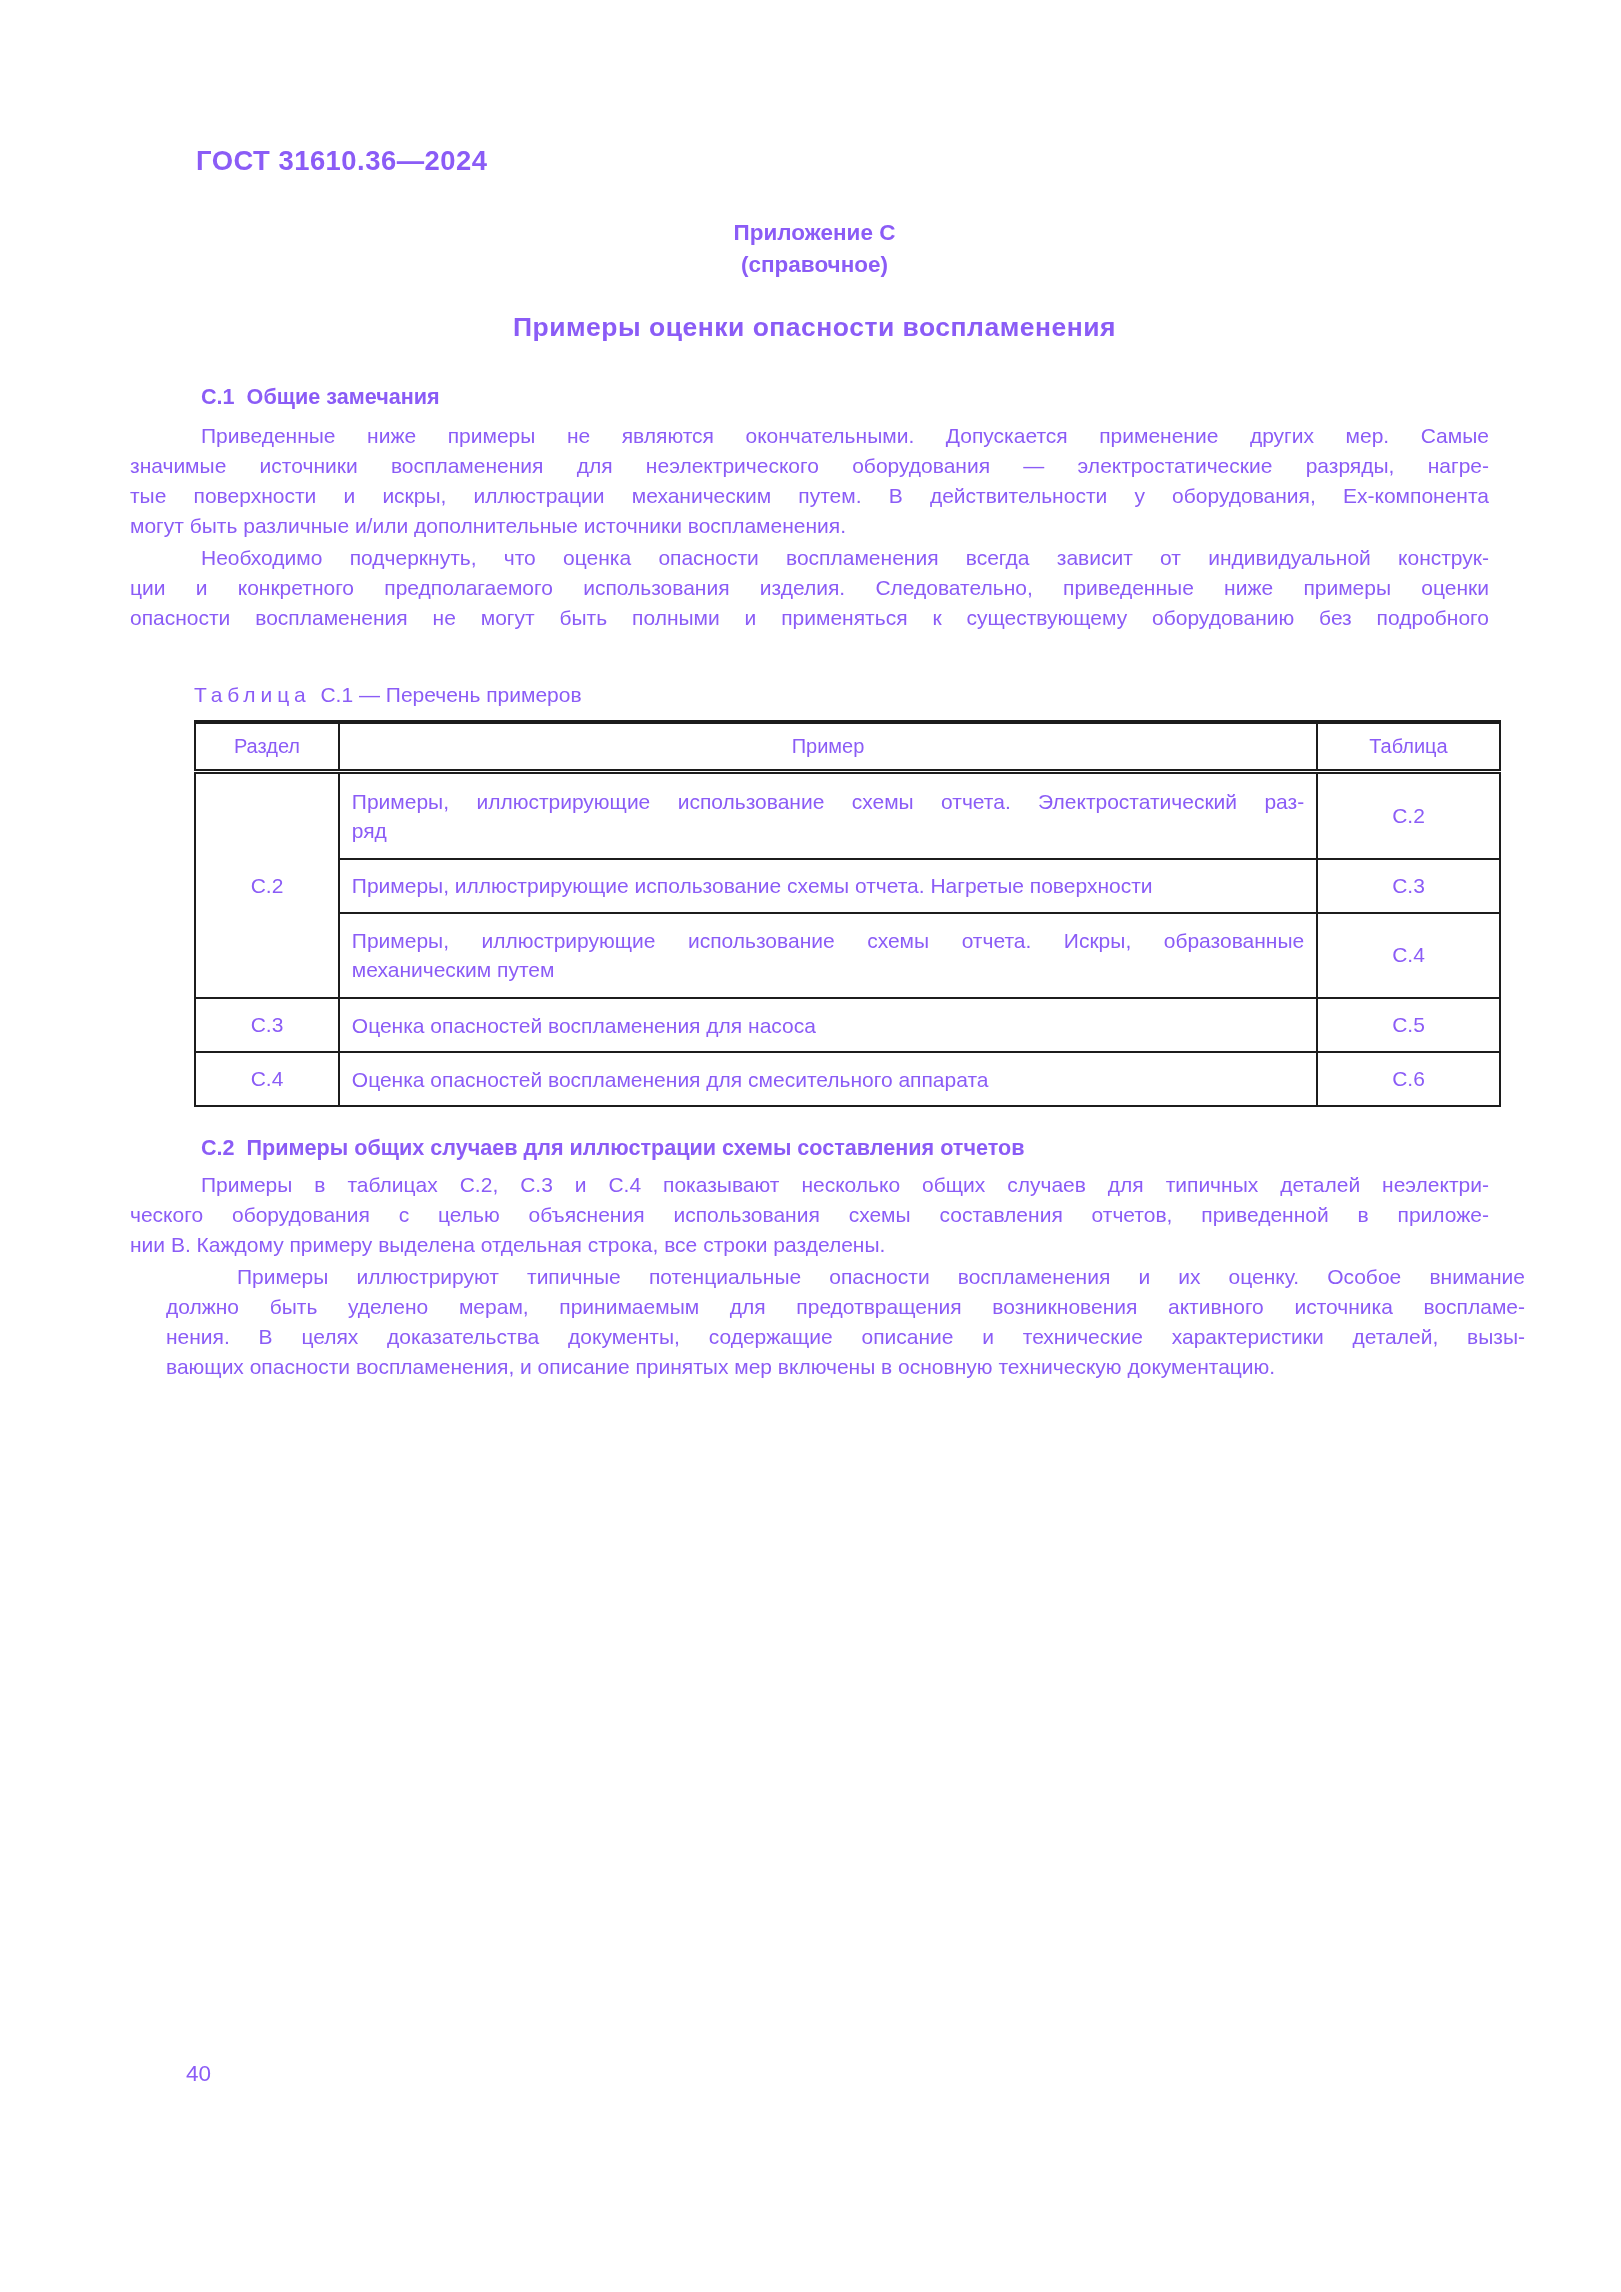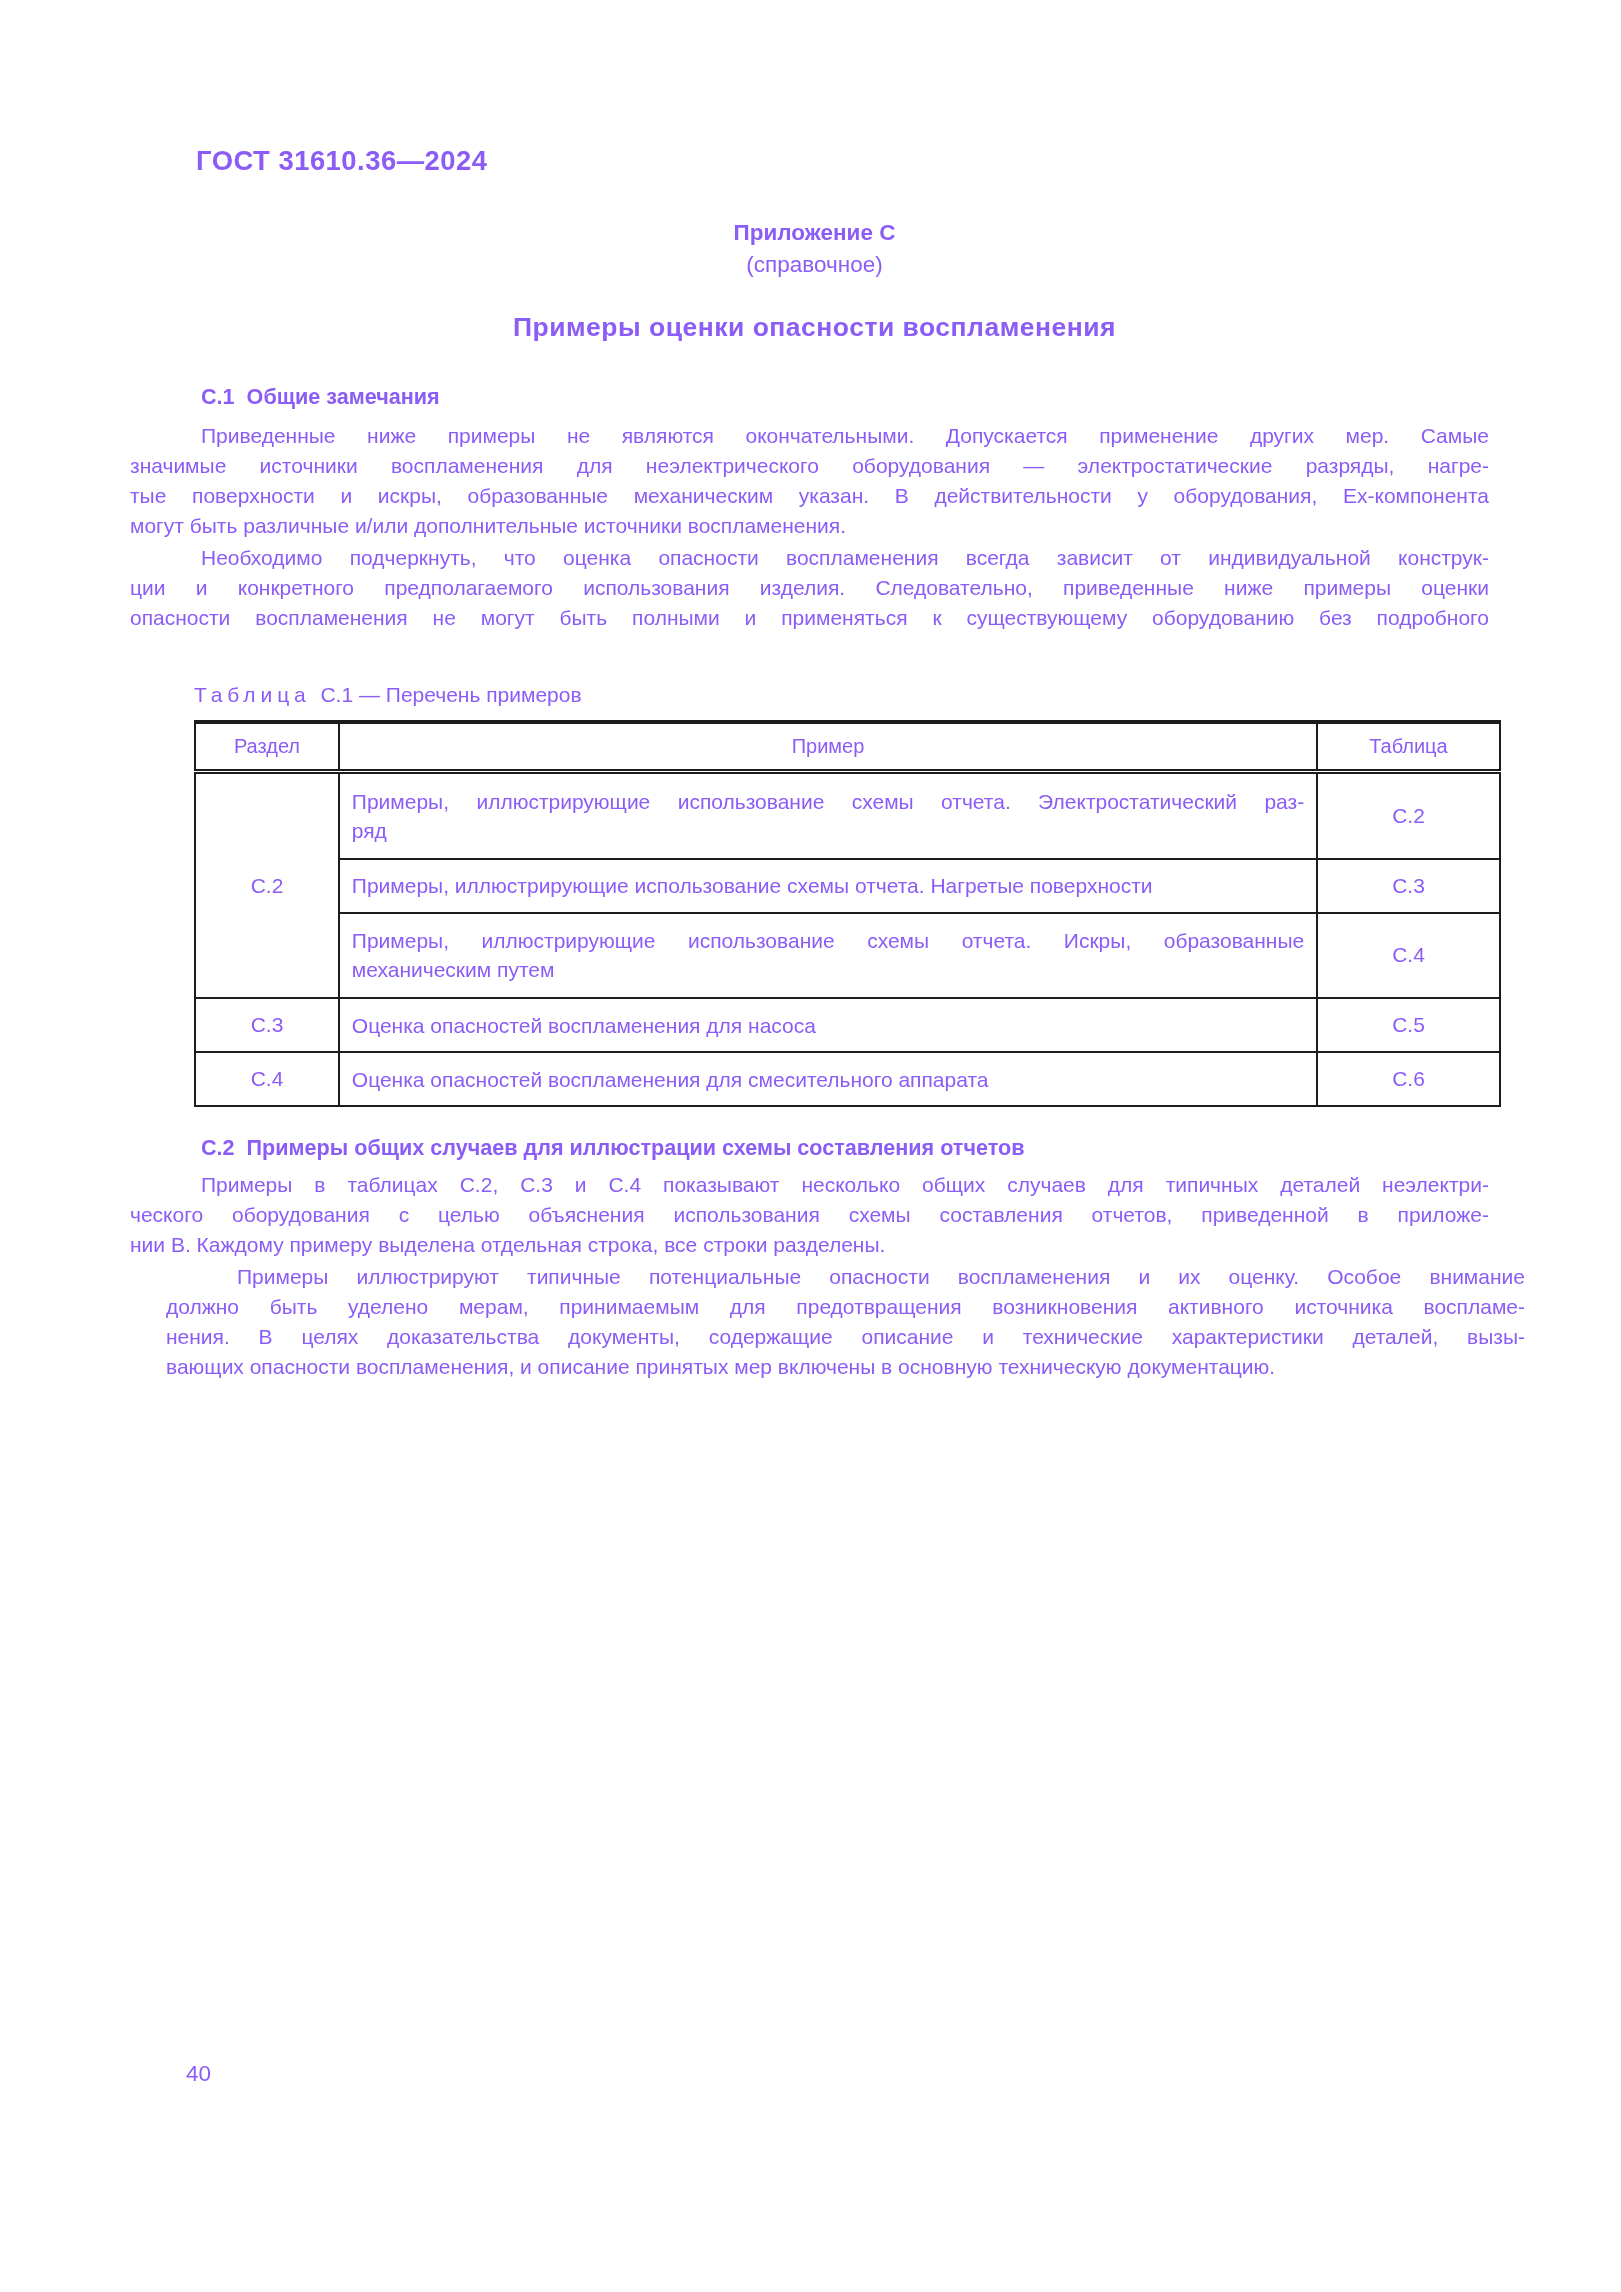--- a/index.html
+++ b/index.html
@@ -14,21 +14,21 @@
     overflow: hidden;
   }
   .running-header {
     position: absolute;
     left: 196px; top: 145px;
     font-size: 27.4px; font-weight: bold;
     letter-spacing: 0.5px;
   }
   .center-band { position: absolute; left: 130px; width: 1369px; text-align: center; }
   .appendix-label { top: 220px; font-size: 22.5px; font-weight: bold; }
-  .appendix-note  { top: 252px; font-size: 22.5px; font-weight: normal; }
+  .appendix-note  { top: 252px; font-size: 22.5px; font-weight: bold; }
   .appendix-title { top: 312px; font-size: 26.5px; font-weight: bold; letter-spacing: 0.5px; }
   .sec-heading {
     position: absolute;
     left: 130px; width: 1369px;
     padding-left: 71px; box-sizing: border-box;
     font-size: 21.6px; font-weight: bold;
     white-space: pre-wrap;
   }
   .h-c1 { top: 384px; }
   .h-c2 { top: 1135px; }
@@ -99,21 +99,21 @@
   <div class="running-header">ГОСТ 31610.36—2024</div>
 
   <div class="center-band appendix-label">Приложение С</div>
   <div class="center-band appendix-note">(справочное)</div>
   <div class="center-band appendix-title">Примеры оценки опасности воспламенения</div>
 
   <div class="sec-heading h-c1">С.1  Общие замечания</div>
   <div class="para p-c1-1">
       <div class="tline just indent">Приведенные ниже примеры не являются окончательными. Допускается применение других мер. Самые</div>
       <div class="tline just">значимые источники воспламенения для неэлектрического оборудования — электростатические разряды, нагре-</div>
-      <div class="tline just">тые поверхности и искры, образованные механическим указан. В действительности у оборудования, Ex-компонента</div>
+      <div class="tline just">тые поверхности и искры, иллюстрации механическим путем. В действительности у оборудования, Ex-компонента</div>
       <div class="tline">могут быть различные и/или дополнительные источники воспламенения.</div>
     </div>
   <div class="para p-c1-2">
       <div class="tline just indent">Необходимо подчеркнуть, что оценка опасности воспламенения всегда зависит от индивидуальной конструк-</div>
       <div class="tline just">ции и конкретного предполагаемого использования изделия. Следовательно, приведенные ниже примеры оценки</div>
       <div class="tline just">опасности воспламенения не могут быть полными и применяться к существующему оборудованию без подробного</div>
     </div>
 
   <div class="table-caption">
     <span class="cap-label">Таблица</span><span class="cap-text">С.1 — Перечень примеров</span>

